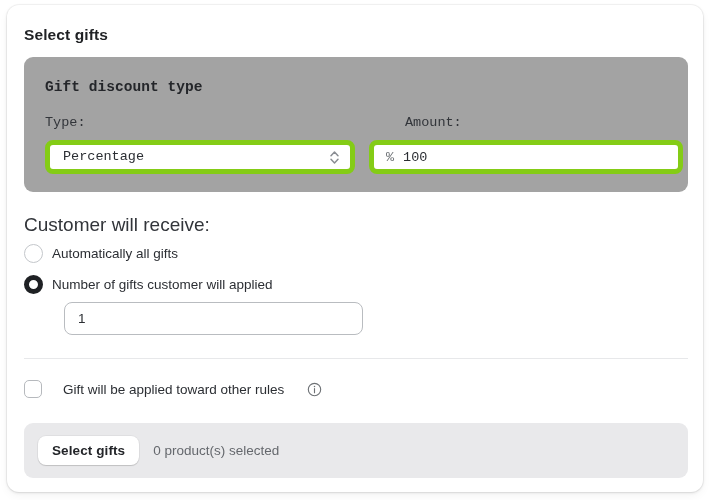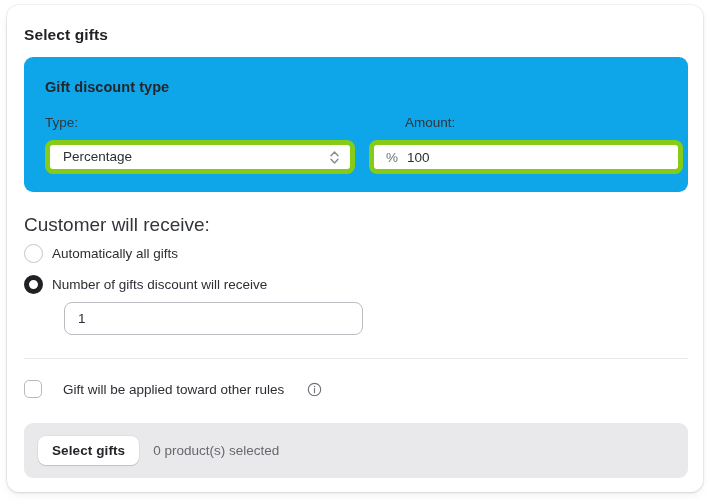--- a/index.html
+++ b/index.html
@@ -38,23 +38,24 @@
     letter-spacing: 0.1px;
   }
 
   
   .panel {
     position: absolute;
     left: 17px;
     top: 52px;
     width: 664px;
     height: 135px;
-    background: #0ea5e9;
+    background: #a3a3a3;
     border-radius: 9px;
     box-sizing: border-box;
+    font-family: Liberation Mono, monospace;
   }
   .panel-title {
     position: absolute;
     left: 21px;
     top: 22px;
     font-size: 14.5px;
     font-weight: bold;
     color: #24262a;
     letter-spacing: 0.05px;
   }
@@ -265,21 +266,21 @@
 
   <div class="section-label">Customer will receive:</div>
 
   <div class="radio-row radio-row-1">
     <span class="radio off"></span>
     <span class="radio-label">Automatically all gifts</span>
   </div>
 
   <div class="radio-row radio-row-2">
     <span class="radio on"></span>
-    <span class="radio-label">Number of gifts discount will receive</span>
+    <span class="radio-label">Number of gifts customer will applied</span>
   </div>
 
   <div class="input-count">
     <span>1</span>
   </div>
 
   <div class="divider"></div>
 
   <div class="check-row">
     <span class="checkbox"></span>

